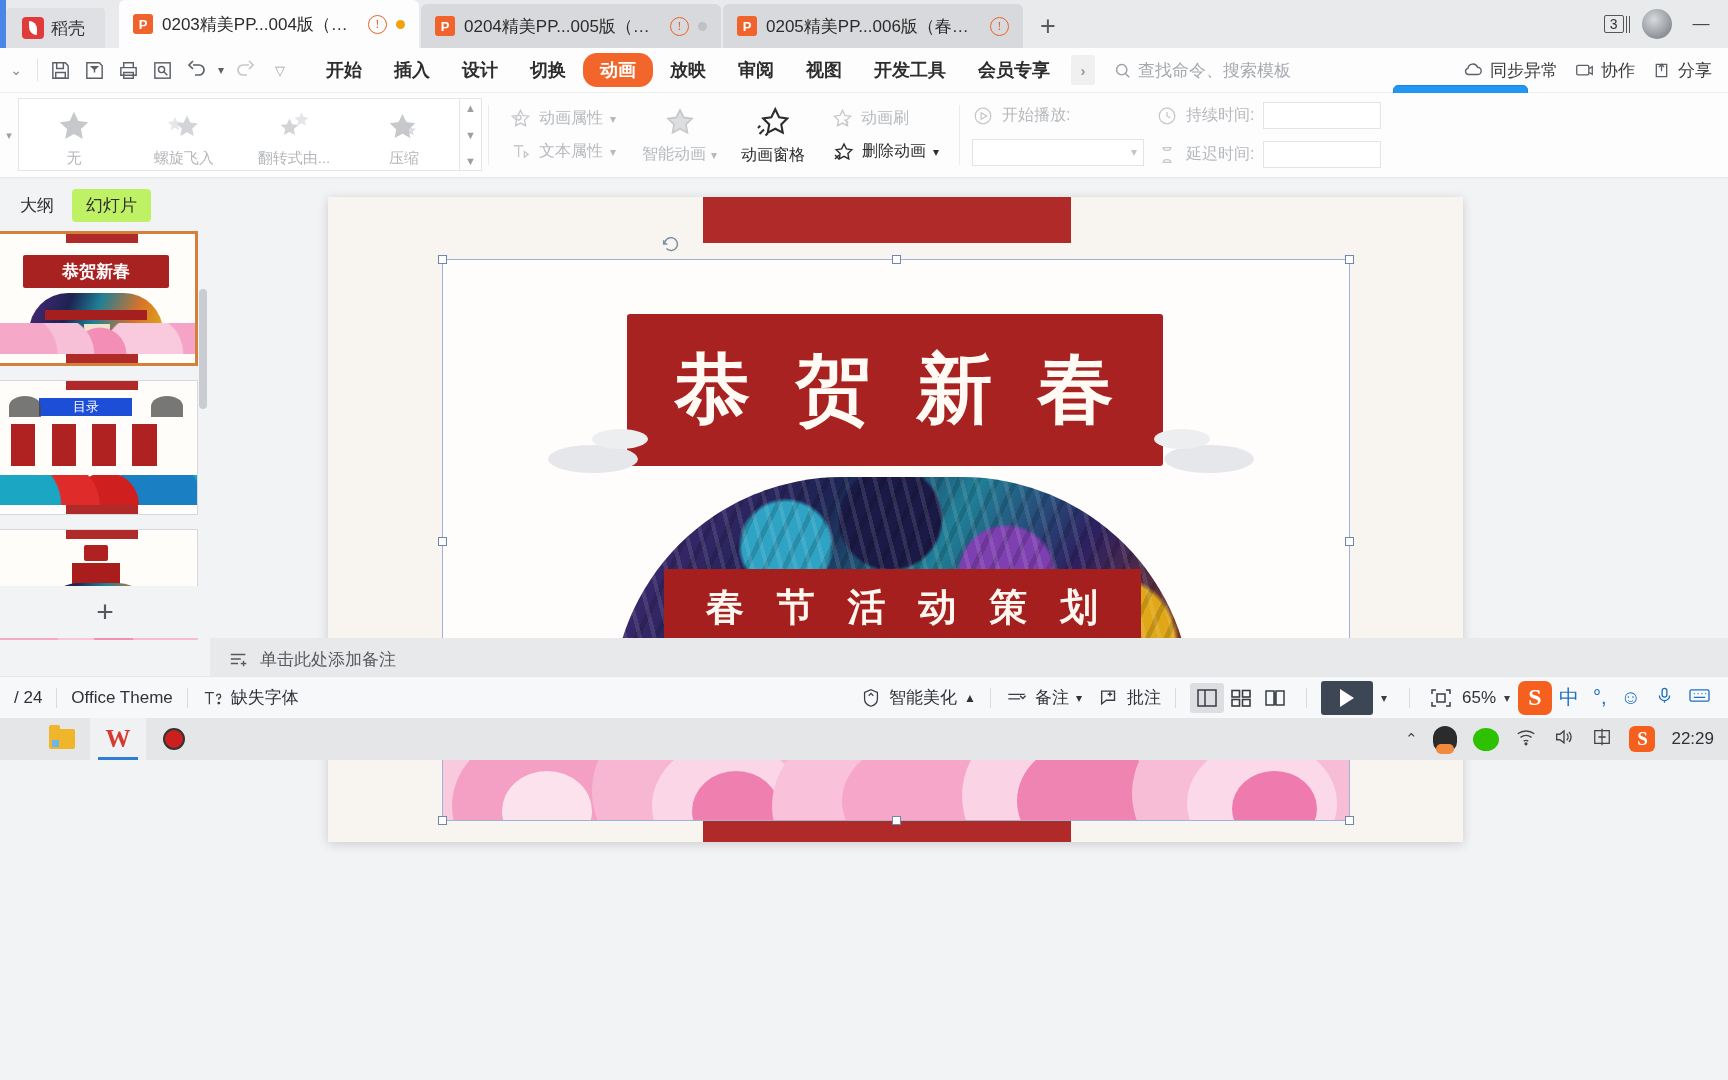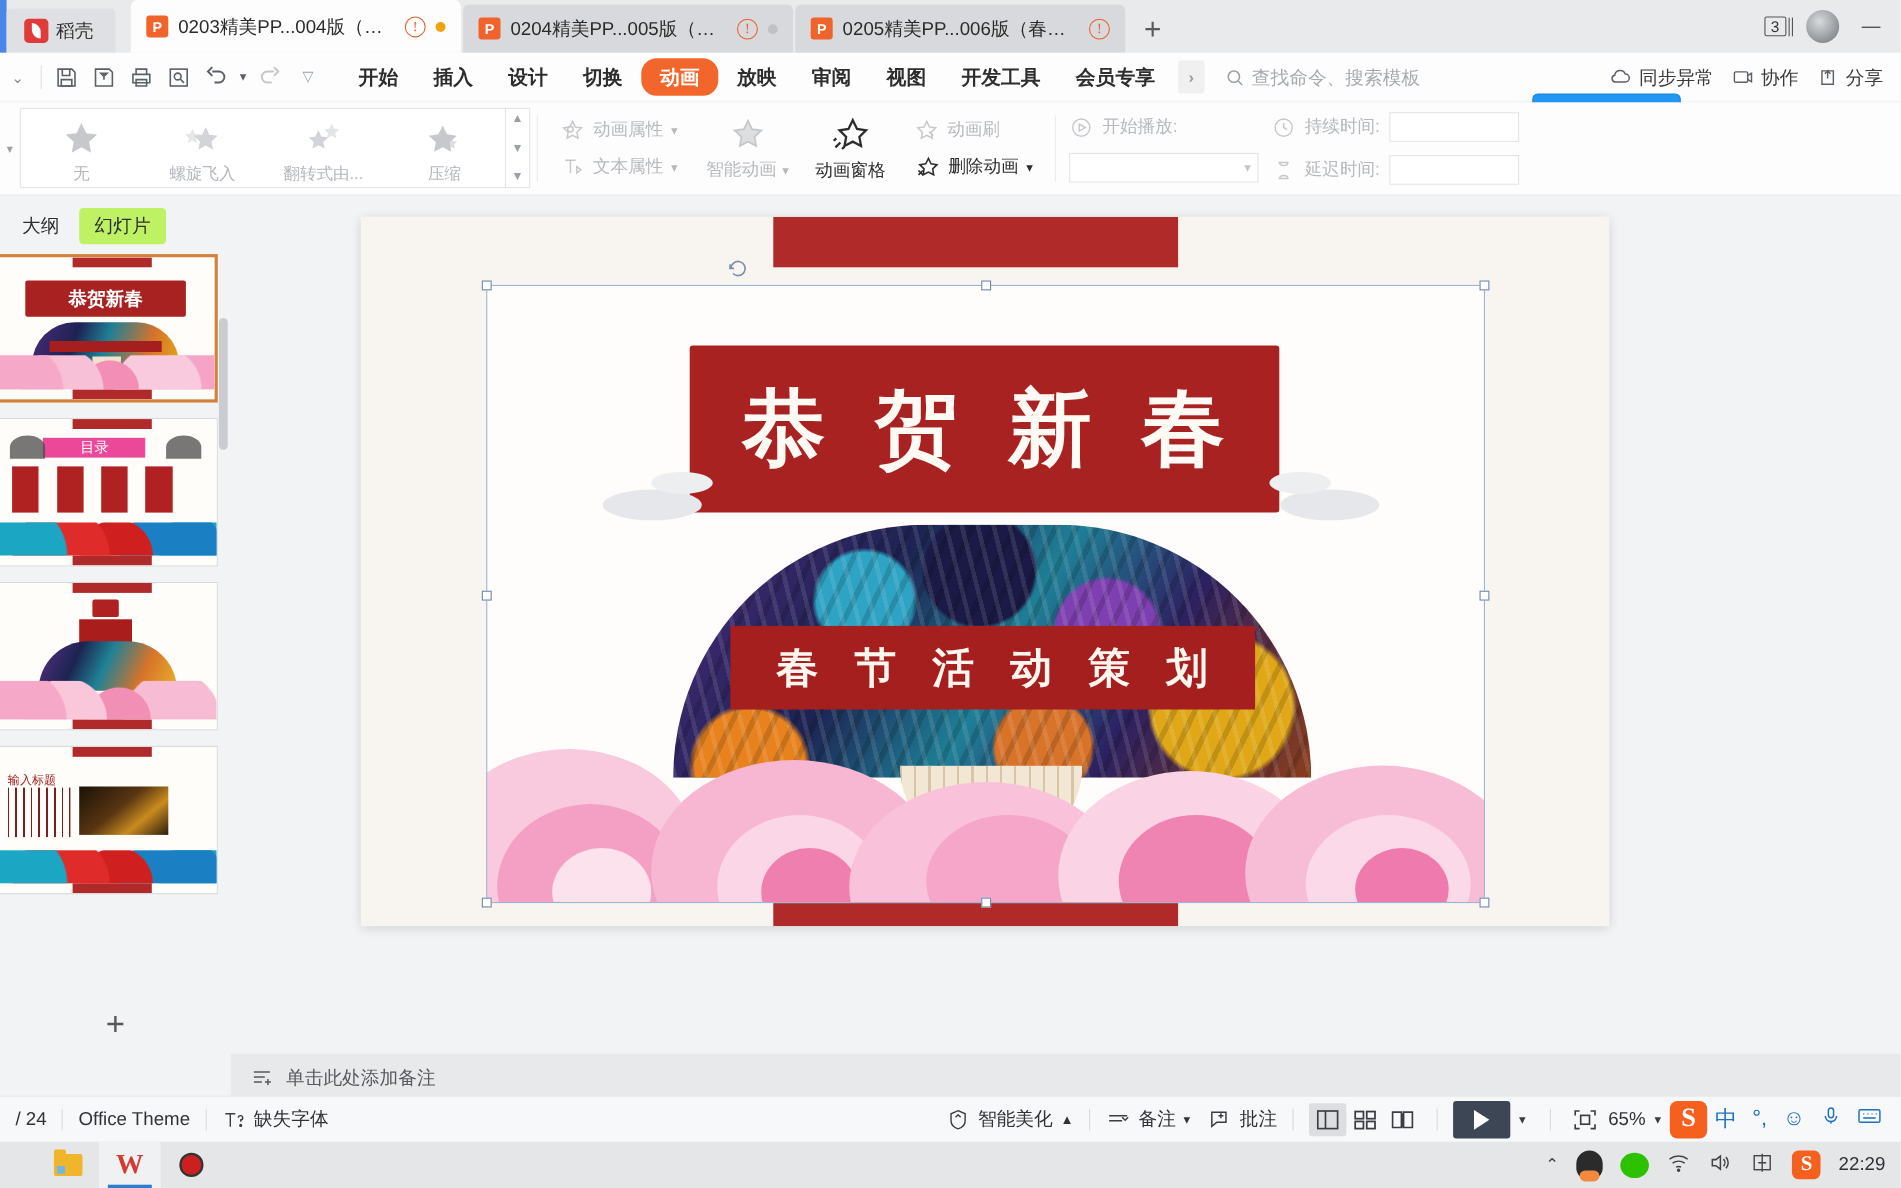--- a/index.html
+++ b/index.html
@@ -3,21 +3,21 @@
 <meta charset="utf-8">
 <style>
   * { box-sizing: border-box; margin: 0; padding: 0; }
   html, body {
     width: 1728px; height: 1080px;
     overflow: hidden;
     font-family: "Liberation Sans", "DejaVu Sans", sans-serif;
     background: #f2f3f5;
     -webkit-font-smoothing: antialiased;
   }
-  .app { position: relative; width: 1728px; height: 1080px; padding-left: 32px; }
+  .app { position: relative; width: 1728px; height: 760px; padding-left: 32px; }
 
   
   .tabbar {
     position: absolute; top: 0; left: 0; width: 1728px; height: 48px;
     background: #e9eaec;
     display: flex; align-items: flex-end;
   }
   .accent-strip { width: 6px; height: 48px; background: #4a86e8; flex: 0 0 6px; }
   .dock-btn {
     display: flex; align-items: center; gap: 7px;
@@ -644,21 +644,21 @@
               radial-gradient(circle at 52% 100%, #f38fb6 0 24%, transparent 25%),
               radial-gradient(circle at 74% 100%, #f9c9dd 0 26%, transparent 27%),
               radial-gradient(circle at 93% 100%, #f5a3c6 0 22%, transparent 23%)"></div>
         </div>
       </div>
 
       <div class="thumb">
         <div class="thumb-img" style="background:#fffdfa">
           <div style="position:absolute;left:35%;top:0;width:36%;height:7%;background:#b02a2a"></div>
           <div style="position:absolute;left:35%;bottom:0;width:36%;height:7%;background:#b02a2a"></div>
-          <div style="position:absolute;left:22%;top:13%;width:46%;height:13%;background:#ec4899;display:flex;align-items:center;justify-content:space-around;color:#fff;font-size:13px;font-family:'Liberation Serif',serif">目录</div>
+          <div style="position:absolute;left:22%;top:13%;width:46%;height:13%;background:#1d4ed8;display:flex;align-items:center;justify-content:space-around;color:#fff;font-size:13px;font-family:'Liberation Serif',serif">目录</div>
           <div style="position:absolute;left:7%;top:11%;width:16%;height:16%;background:#4a4a4a;border-radius:50% 50% 0 0;opacity:.75"></div>
           <div style="position:absolute;right:7%;top:11%;width:16%;height:16%;background:#4a4a4a;border-radius:50% 50% 0 0;opacity:.75"></div>
           <div style="position:absolute;left:8%;top:32%;width:12%;height:32%;background:#b02121"></div>
           <div style="position:absolute;left:28%;top:32%;width:12%;height:32%;background:#b02121"></div>
           <div style="position:absolute;left:48%;top:32%;width:12%;height:32%;background:#b02121"></div>
           <div style="position:absolute;left:68%;top:32%;width:12%;height:32%;background:#b02121"></div>
           <div style="position:absolute;left:0;bottom:7%;width:100%;height:22%;background:
             radial-gradient(circle at 8% 100%, #1ba7c4 0 26%, transparent 27%),
             radial-gradient(circle at 30% 100%, #e02b2b 0 30%, transparent 31%),
             radial-gradient(circle at 55% 100%, #cf1f1f 0 28%, transparent 29%),

